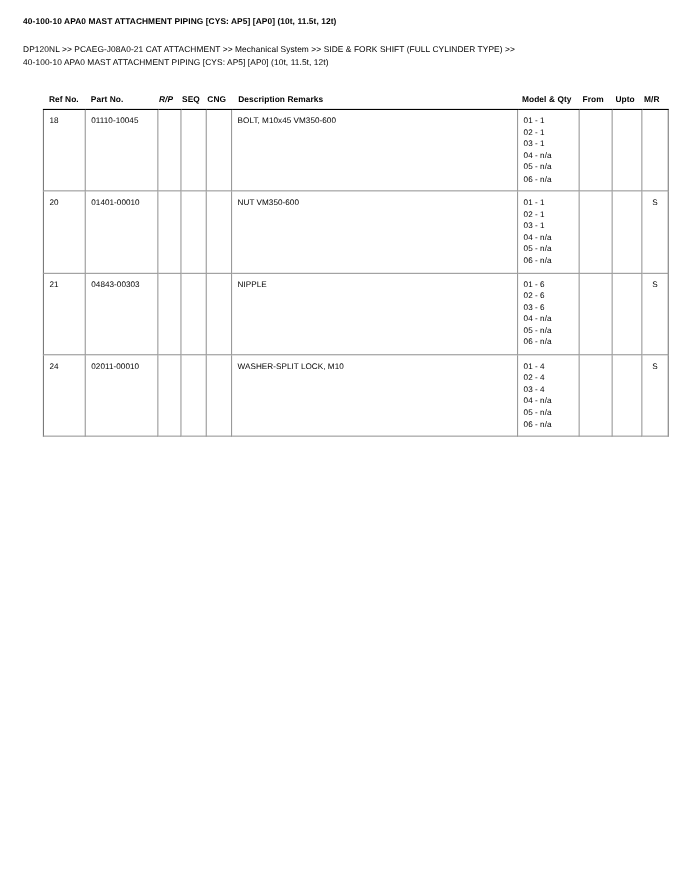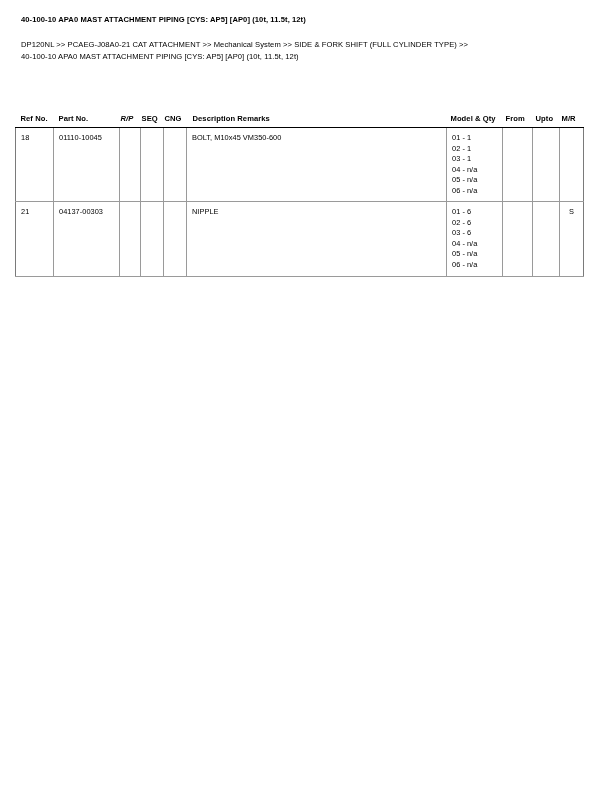--- a/index.html
+++ b/index.html
@@ -42,27 +42,26 @@
     font-size: 7.6px;
     font-weight: normal;
     line-height: 12px;
     letter-spacing: 0.01em;
     white-space: nowrap;
   }
 
   
   .parts-table {
     position: absolute;
-    left: 15px;
+    left: 39px;
     top: 86px;
     width: 568px;
     border-collapse: collapse;
     table-layout: fixed;
     font-size: 7.4px;
-    margin-top: 28px;
   }
   .parts-table th {
     font-size: 7.6px;
     font-weight: bold;
     text-align: left;
     padding: 0 0 4px 4px;
     border: none;
     vertical-align: bottom;
     white-space: nowrap;
     letter-spacing: 0.01em;
@@ -172,32 +171,66 @@
 02 - 1
 03 - 1
 04 - n/a
 05 - n/a
 06 - n/a</td>
           <td></td>
           <td></td>
           <td class="mr-cell"></td>
         </tr>
         <tr>
+          <td>20</td>
+          <td>01401-00010</td>
+          <td></td>
+          <td></td>
+          <td></td>
+          <td>NUT VM350-600</td>
+          <td class="model-qty">01 - 1
+02 - 1
+03 - 1
+04 - n/a
+05 - n/a
+06 - n/a</td>
+          <td></td>
+          <td></td>
+          <td class="mr-cell">S</td>
+        </tr>
+        <tr>
           <td>21</td>
-          <td>04137-00303</td>
+          <td>04843-00303</td>
           <td></td>
           <td></td>
           <td></td>
           <td>NIPPLE</td>
           <td class="model-qty">01 - 6
 02 - 6
 03 - 6
 04 - n/a
 05 - n/a
 06 - n/a</td>
           <td></td>
           <td></td>
           <td class="mr-cell">S</td>
         </tr>
+        <tr>
+          <td>24</td>
+          <td>02011-00010</td>
+          <td></td>
+          <td></td>
+          <td></td>
+          <td>WASHER-SPLIT LOCK, M10</td>
+          <td class="model-qty">01 - 4
+02 - 4
+03 - 4
+04 - n/a
+05 - n/a
+06 - n/a</td>
+          <td></td>
+          <td></td>
+          <td class="mr-cell">S</td>
+        </tr>
       </tbody>
   </table>
 
 </div>
 
 </body></html>

